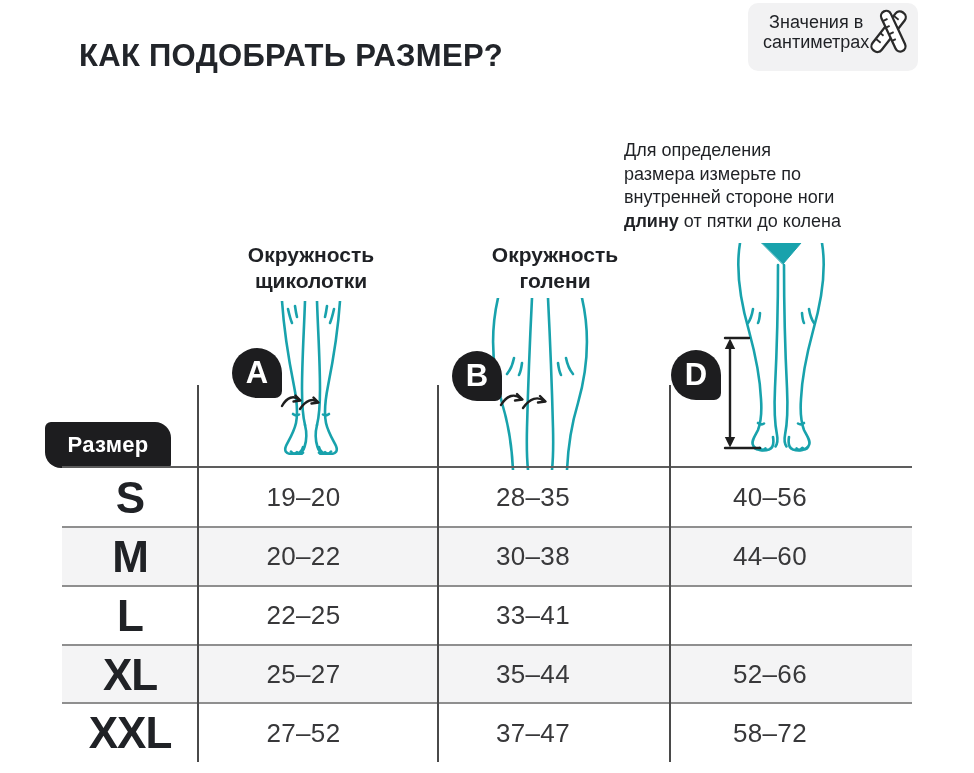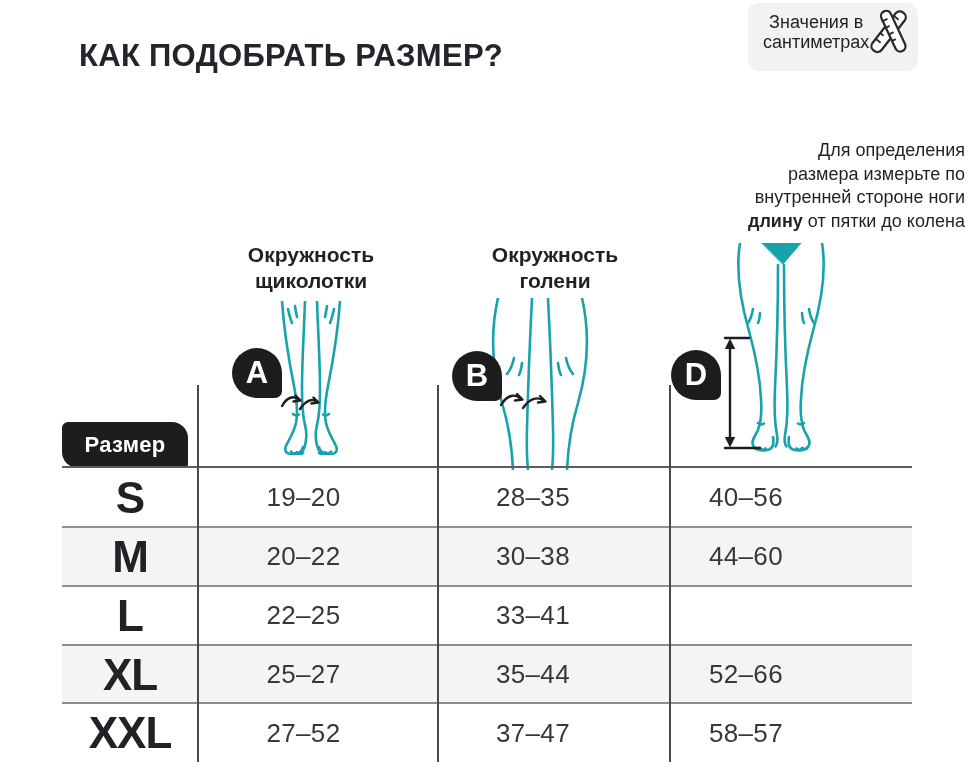--- a/index.html
+++ b/index.html
@@ -17,21 +17,21 @@
     position:absolute;left:748px;top:3px;width:170px;height:68px;
     background:#f2f2f3;border-radius:10px;
   }
   .units-text{
     position:absolute;left:15px;top:9px;font-size:18px;line-height:20px;
     color:#1f2125;white-space:pre-line;text-align:center;
   }
   .units-icon{position:absolute;left:116px;top:4px;width:50px;height:50px;}
   
   .instruction{
-    position:absolute;left:645px;top:139px;width:320px;text-align:right;
+    position:absolute;left:624px;top:139px;width:320px;text-align:left;
     font-size:18px;line-height:23.5px;color:#1f2125;
   }
   
   .col-header{
     position:absolute;top:242px;width:220px;text-align:center;font-weight:700;
     font-size:21px;line-height:26px;color:#1f2125;white-space:pre-line;
   }
   .col-header.a{left:201px;}
   .col-header.b{left:445px;}
   
@@ -49,34 +49,34 @@
     justify-content:center;font-size:31px;font-weight:700;
   }
   .badge.a{left:232px;top:348px;}
   .badge.b{left:452px;top:351px;}
   .badge.d{left:671px;top:350px;}
   
   .arrow-a{position:absolute;left:280px;top:390px;width:40px;height:24px;}
   .arrow-b{position:absolute;left:499px;top:388px;width:48px;height:26px;}
   
   .size-tag{
-    position:absolute;left:62px;top:422px;width:126px;height:46px;background:#1d1d1f;
+    position:absolute;left:45px;top:422px;width:126px;height:46px;background:#1d1d1f;
     border-radius:6px 16px 4px 16px;color:#fff;font-size:22px;font-weight:700;
     display:flex;align-items:center;justify-content:center;letter-spacing:.3px;text-align:center;
   }
   
   .trow{
     position:absolute;left:62px;width:850px;height:59px;display:flex;align-items:center;
   }
   .trow.alt{background:#f4f4f5;}
   .cell{text-align:center;}
   .c-size{width:136px;}
   .c-a{width:211px;}
   .c-b{width:184px;padding-left:32px;}
-  .c-d{width:242px;}
+  .c-d{width:242px;margin-left:24px;}
   .size-txt{font-size:44px;font-weight:700;letter-spacing:-1px;color:#202226;}
   .val{font-size:26px;color:#38383a;letter-spacing:.3px;}
   
   .vline{position:absolute;top:385px;width:2px;height:377px;background:#4a4a4a;}
   .vline.v1{left:197px;}
   .vline.v2{left:437px;}
   .vline.v3{left:669px;}
   .hline{position:absolute;left:62px;width:850px;height:2px;background:#8f8f8f;}
   .hline.h0{top:466px;background:#5d5d5d;}
   .hline.h1{top:526px;}
@@ -209,21 +209,21 @@
   <div class="trow alt" style="top:645px;">
     <div class="cell c-size size-txt">XL</div>
     <div class="cell c-a val">25–27</div>
     <div class="cell c-b val">35–44</div>
     <div class="cell c-d val">52–66</div>
   </div>
   <div class="trow" style="top:704px;height:58px;">
     <div class="cell c-size size-txt">XXL</div>
     <div class="cell c-a val">27–52</div>
     <div class="cell c-b val">37–47</div>
-    <div class="cell c-d val">58–57</div>
+    <div class="cell c-d val">58–72</div>
   </div>
 
   <div class="hline h0"></div>
   <div class="hline h1"></div>
   <div class="hline h2"></div>
   <div class="hline h3"></div>
   <div class="hline h4"></div>
   <div class="vline v1"></div>
   <div class="vline v2"></div>
   <div class="vline v3"></div>

